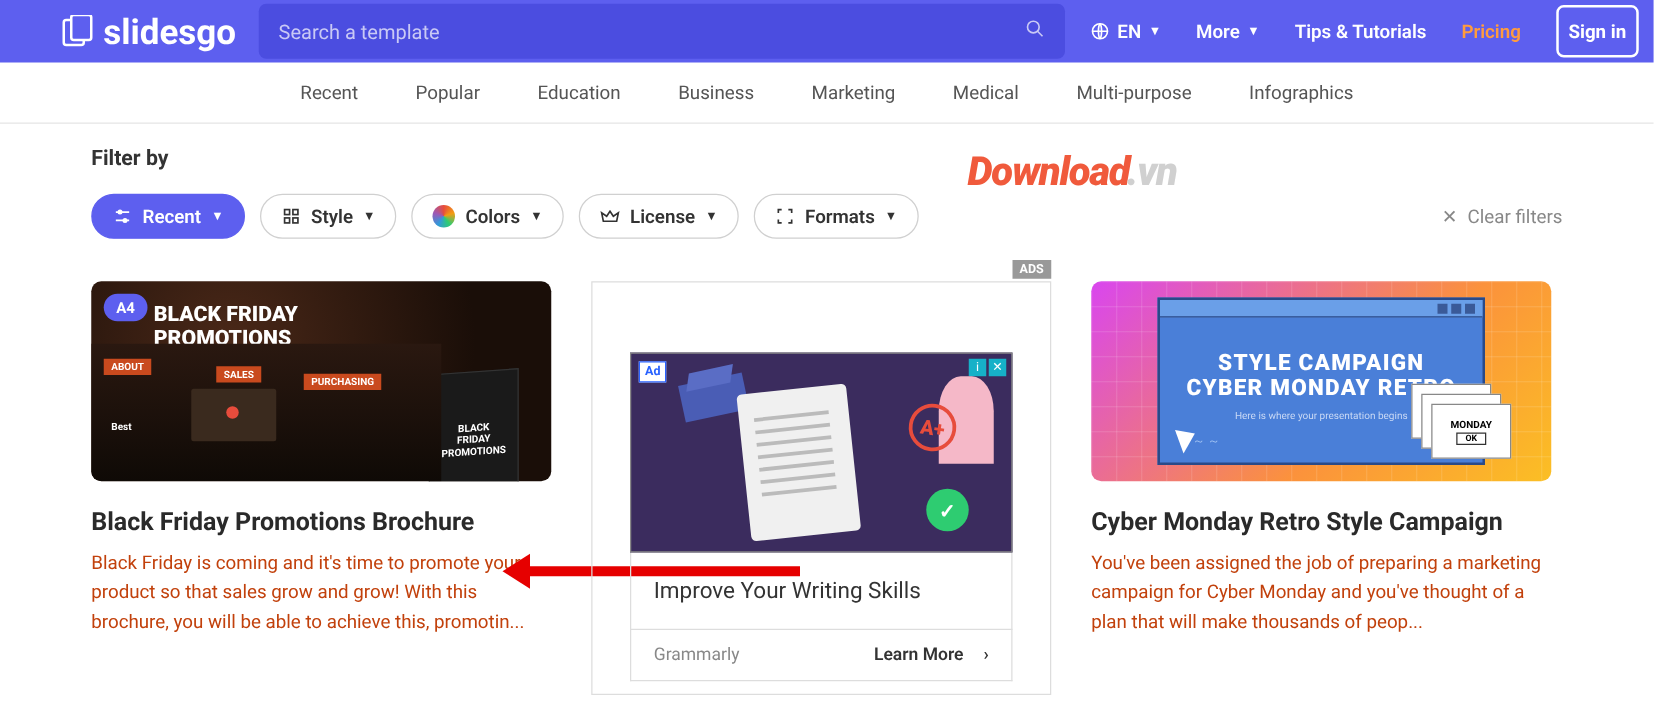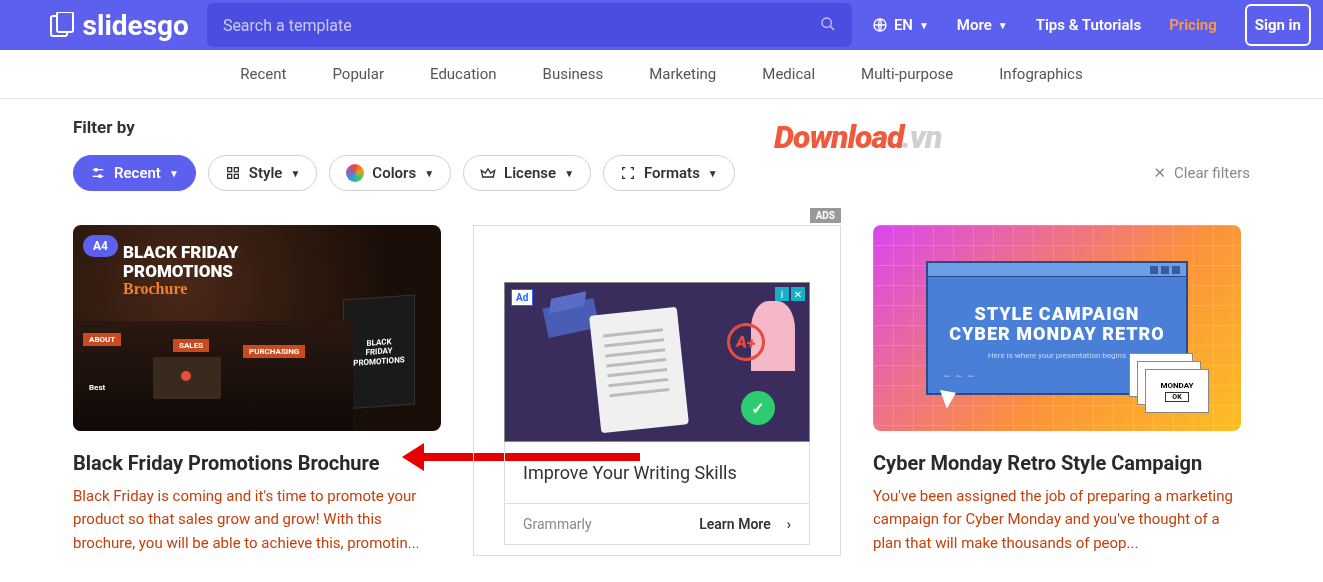--- a/index.html
+++ b/index.html
@@ -34,21 +34,21 @@
 .filter-label { font-size: 17px; font-weight: 700; color: #333; margin-bottom: 18px; }
 .filter-row { display: flex; align-items: center; gap: 12px; }
 .pill { display: flex; align-items: center; gap: 8px; border: 1px solid #d0d0d0; border-radius: 999px; padding: 8px 16px; font-size: 15px; font-weight: 600; color: #333; background: #fff; cursor: pointer; }
 .pill.active { background: #5d5fef; border-color: #5d5fef; color: #fff; }
 .color-dot { width: 18px; height: 18px; border-radius: 50%; background: conic-gradient(#e74c3c, #f39c12, #2ecc71, #3498db, #9b59b6, #e74c3c); }
 .clear { margin-left: auto; color: #888; display: flex; align-items: center; gap: 8px; font-size: 15px; cursor: pointer; }
 
 
 .cards { display: flex; gap: 32px; margin-top: 34px; align-items: flex-start; }
 .card { width: 368px; }
-.thumb { width: 368px; height: 206px; border-radius: 8px; overflow: hidden; position: relative; }
+.thumb { width: 368px; height: 160px; border-radius: 8px; overflow: hidden; position: relative; }
 .badge-a4 { position: absolute; top: 10px; left: 10px; background: #5d5fef; color: #fff; font-size: 12px; font-weight: 700; padding: 4px 10px; border-radius: 999px; }
 .card-title { font-size: 20px; font-weight: 700; color: #2a2a2a; margin-top: 20px; margin-bottom: 10px; }
 .card-desc { font-size: 15px; line-height: 1.55; color: #c2410c; }
 
 
 .thumb1 { background: radial-gradient(circle at 30% 30%, #4a2818, #1a0e08 70%); }
 .t1-title { position: absolute; top: 18px; left: 50px; color: #fff; font-weight: 900; font-size: 17px; line-height: 1.1; }
 .t1-brochure { color: #f08030; font-family: cursive; font-size: 16px; }
 .t1-tri { position: absolute; top: 72px; left: 270px; width: 72px; height: 110px; background: #1a1a1a; transform: skewY(-4deg); display: flex; flex-direction: column; align-items: center; justify-content: center; color: #fff; font-size: 8px; font-weight: 700; line-height: 1.2; border: 1px solid #333; }
 .t1-panel { position: absolute; bottom: 0; left: 0; width: 280px; height: 110px; background: linear-gradient(180deg, #2a1810, #0f0a06); padding: 20px; }

